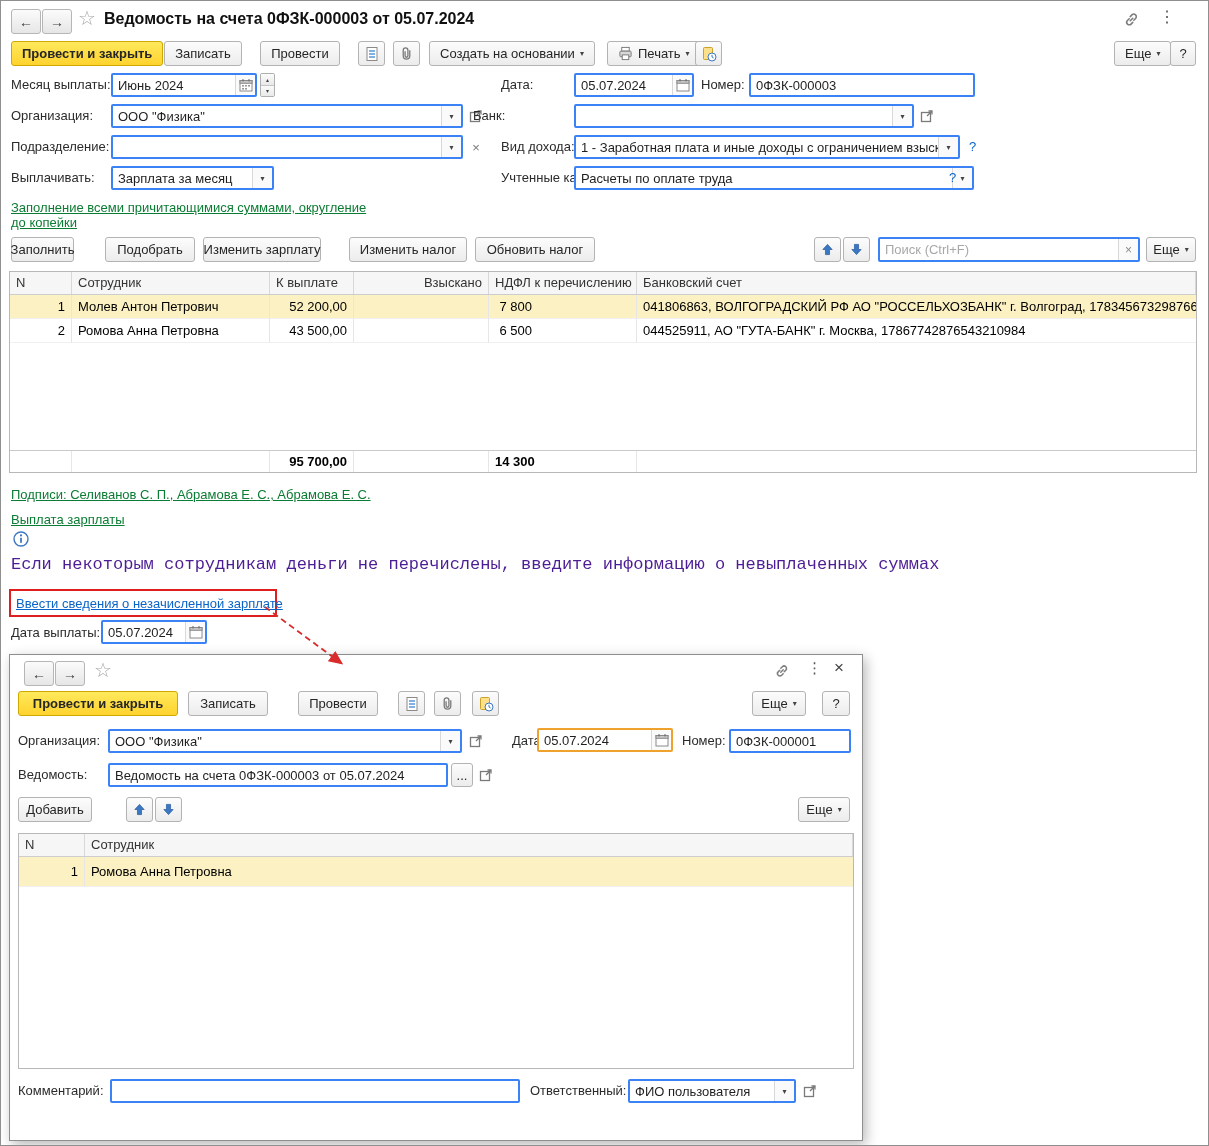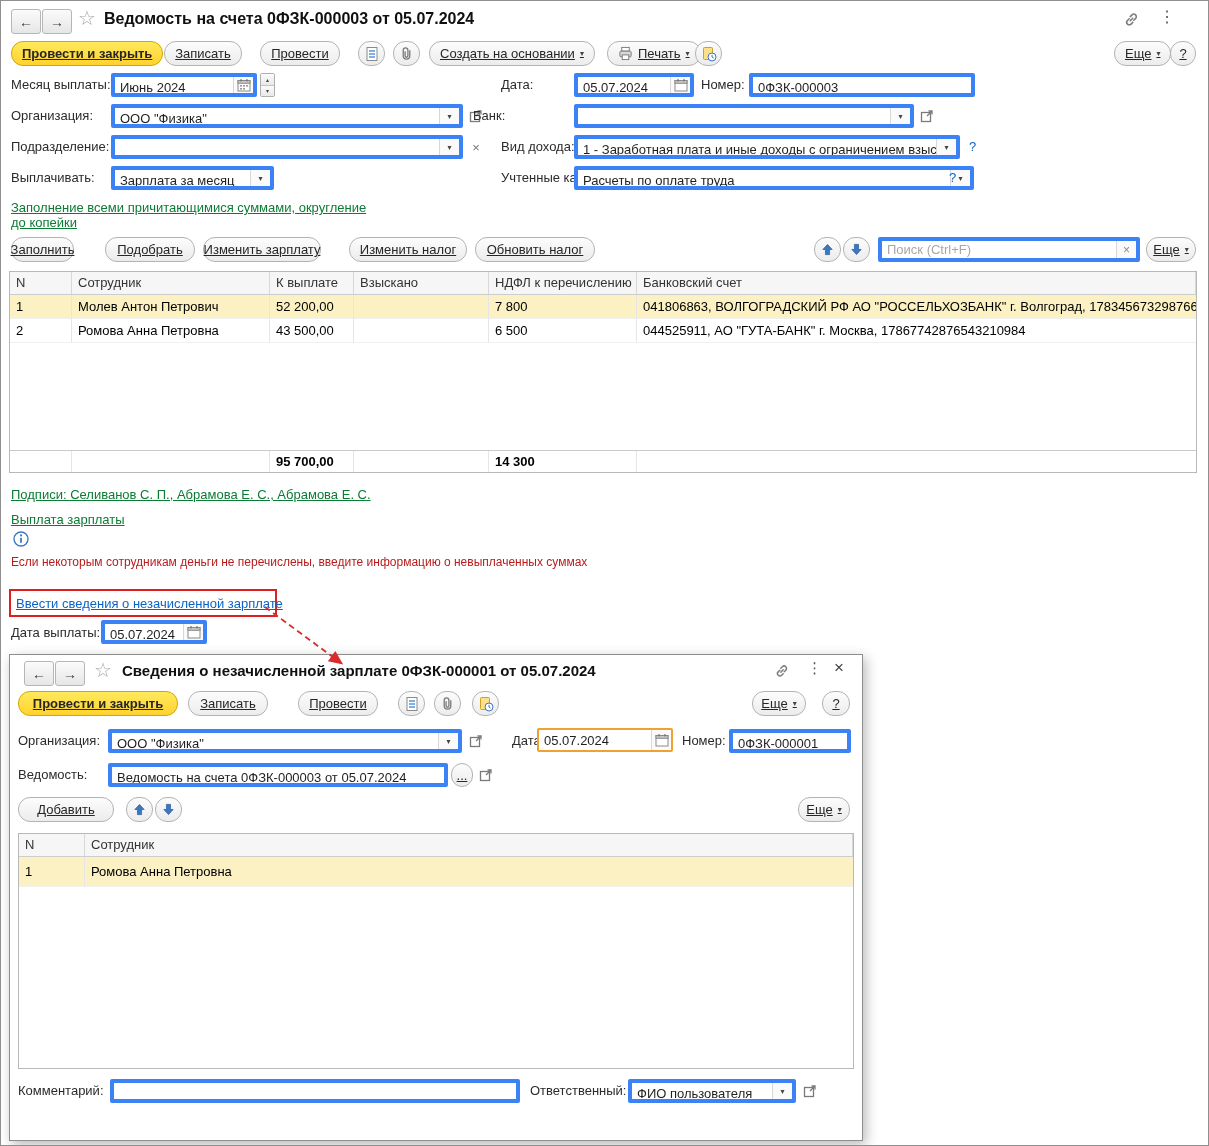--- a/index.html
+++ b/index.html
@@ -1,27 +1,27 @@
 <!DOCTYPE html>
 <html><head>
 <meta charset="utf-8">
 <style>
   html,body{margin:0;padding:0;background:#fff;font-family:"Liberation Sans",sans-serif;}
   #stage{position:relative;width:1209px;height:1146px;background:#fff;border:1px solid #8F8F8F;box-sizing:border-box;overflow:hidden;}
   .abs{position:absolute;}
   .lbl{position:absolute;font-size:13px;color:#2B2B2B;height:24px;line-height:24px;white-space:nowrap;}
   .btn{position:absolute;display:flex;align-items:center;justify-content:center;gap:5px;height:25px;padding:0 10px;
-       background:linear-gradient(#FCFCFC,#ECECEC);border:1px solid #B3B3B3;border-radius:12px;font-size:13px;color:#262626;
-       box-sizing:border-box;white-space:nowrap;cursor:default;text-decoration:underline;}
+       background:linear-gradient(#FCFCFC,#ECECEC);border:1px solid #B3B3B3;border-radius:3px;font-size:13px;color:#262626;
+       box-sizing:border-box;white-space:nowrap;cursor:default;}
   .btn.icon{padding:0;width:27px;}
   .btn-yellow{background:linear-gradient(#FFE95C,#FFD32E);border-color:#CFA900;font-weight:700;}
   .caret{font-size:8px;color:#444;line-height:1;}
   .navbtn{position:absolute;width:28px;height:23px;display:flex;align-items:center;justify-content:center;
        background:linear-gradient(#FBFBFB,#E6E6E6);border:1px solid #B6B6B6;border-radius:3px;font-size:14px;color:#3C3C3C;}
-  .field{position:absolute;display:flex;align-items:stretch;height:24px;border:4px solid #3b82f6;border-radius:2px;background:#fff;
+  .field{position:absolute;display:flex;align-items:stretch;height:24px;border:2px solid #3b82f6;border-radius:2px;background:#fff;
        box-sizing:border-box;font-size:13px;color:#1F1F1F;}
   .field .val{flex:1;padding:0 5px;line-height:22px;white-space:nowrap;overflow:hidden;}
   .field input{flex:1;border:none;outline:none;font:inherit;color:#222;padding:0 5px;background:transparent;min-width:0;}
   .field input::placeholder{color:#A8A8A8;}
   .seg{width:19px;display:flex;align-items:center;justify-content:center;border-left:1px solid #D8D8D8;background:#FAFAFA;}
   .seg.dd{font-size:8px;color:#444;}
   .focused{border:2px solid #EFA22E;}
   .flat{position:absolute;width:20px;height:24px;display:flex;align-items:center;justify-content:center;}
   .glink{position:absolute;font-size:13px;color:#0B7C33;text-decoration:underline;cursor:pointer;line-height:15px;}
   .spin{position:absolute;width:15px;height:24px;display:flex;flex-direction:column;border:1px solid #AFAFAF;border-radius:2px;overflow:hidden;box-sizing:border-box;}
@@ -30,28 +30,28 @@
   .tbl{position:absolute;border:1px solid #B8B8B8;box-sizing:border-box;display:flex;flex-direction:column;background:#fff;font-size:13px;}
   .tr{display:flex;}
   .td{padding:0 6px;box-sizing:border-box;white-space:nowrap;overflow:hidden;border-right:1px solid #E6E6E6;}
   .thead{background:#F6F6F6;border-bottom:1px solid #CDCDCD;color:#333;}
   .thead .td{border-right:1px solid #D8D8D8;height:22px;line-height:22px;}
   .brow .td{height:24px;line-height:24px;border-bottom:1px solid #F0F0F0;}
   .rowy{background:#FCF1C2;}
   .filler{flex:1;}
   .tfoot{border-top:1px solid #C9C9C9;font-weight:700;}
   .tfoot .td{height:21px;line-height:21px;}
-  .num{text-align:left;}
+  .num{text-align:right;}
   .prb{padding-right:104px;}
   .cw1{width:62px;} .cw2{width:198px;} .cw3{width:84px;} .cw4{width:135px;} .cw5{width:148px;} .cw6{flex:1;border-right:none;}
   .dw1{width:66px;} .dw2{flex:1;border-right:none;}
   #dlg{position:absolute;left:8px;top:653px;width:852px;height:485px;background:#fff;border:1px solid #8E8E8E;
        box-shadow:3px 4px 12px rgba(0,0,0,.28);z-index:50;}
   #dlg .abs,#dlg .lbl,#dlg .btn,#dlg .field,#dlg .navbtn,#dlg .tbl,#dlg .flat,#dlg .glink{position:absolute;}
-  .hint{position:absolute;font-size:12px;color:#b91c1c;white-space:nowrap;}
+  .hint{position:absolute;font-size:17px;color:#4c1d95;white-space:nowrap;font-family:Liberation Mono, monospace;}
   .redbox{position:absolute;border:2px solid #DD1F1F;display:flex;align-items:center;padding:0 5px;box-sizing:border-box;background:#fff;}
   .blink{font-size:13px;color:#0A64C8;text-decoration:underline;cursor:pointer;white-space:nowrap;}
   .qmark{position:absolute;font-size:13px;color:#0A64C8;height:24px;line-height:24px;cursor:pointer;}
   svg{display:block;}
 </style>
 </head>
 <body>
 
 <div id="stage">
 
@@ -304,21 +304,20 @@
 
   <div id="dlg">
 
     <div class="navbtn" style="left:14px;top:6px">
       <span>←</span>
       </div>
     <div class="navbtn" style="left:45px;top:6px">
       <span>→</span>
       </div>
     <div class="abs" style="left:84px;top:3px;font-size:20px;color:#A9A9A9">☆</div>
-    <div class="abs" style="left:112px;top:7px;font-size:15px;font-weight:700;color:#101010;white-space:nowrap">Сведения о незачисленной зарплате 0ФЗК-000001 от 05.07.2024</div>
     <div class="abs" style="left:764px;top:8px">
       <svg viewBox="0 0 16 16" width="16" height="16" fill="none" stroke="#7E7E7E" stroke-width="1.5" stroke-linecap="round">
         <path d="M6.8 9.2l2.4-2.4"></path>
           <path d="M5.8 7.3L4.2 8.9a2.4 2.4 0 0 0 3.4 3.4l1.6-1.6"></path>
           <path d="M10.2 8.7l1.6-1.6a2.4 2.4 0 0 0-3.4-3.4L6.8 5.3"></path>
       </svg>
       </div>
     <div class="abs" style="left:797px;top:4px;font-size:15px;color:#555">⋮</div>
     <div class="abs" style="left:824px;top:3px;font-size:17px;color:#444">×</div>
 
@@ -384,21 +383,21 @@
       <div class="val">Ведомость на счета 0ФЗК-000003 от 05.07.2024</div>
     </div>
     <div class="btn" style="left:441px;top:108px;width:22px;height:24px;padding:0">...</div>
     <div class="flat" style="left:466px;top:108px">
       <svg viewBox="0 0 14 14" width="14" height="14" fill="none" stroke="#7A7A7A" stroke-width="1.3">
           <rect x="1.5" y="3.5" width="9" height="9"></rect>
           <path d="M7 7l5-5M8.5 2H12v3.5"></path>
         </svg>
       </div>
 
-    <div class="btn" style="left:8px;top:142px;width:96px">Добавить</div>
+    <div class="btn" style="left:8px;top:142px;width:74px">Добавить</div>
     <div class="btn icon" style="left:116px;top:142px">
       <svg viewBox="0 0 14 14" width="13" height="13">
           <path d="M7 1.5L12 7H9.2v5.5H4.8V7H2z" fill="#3B78C3" stroke="#2B5E9E" stroke-width="0.8"></path>
         </svg>
       </div>
     <div class="btn icon" style="left:145px;top:142px">
       <svg viewBox="0 0 14 14" width="13" height="13">
           <path d="M7 12.5L2 7h2.8V1.5h4.4V7H12z" fill="#3B78C3" stroke="#2B5E9E" stroke-width="0.8"></path>
         </svg>
       </div>

